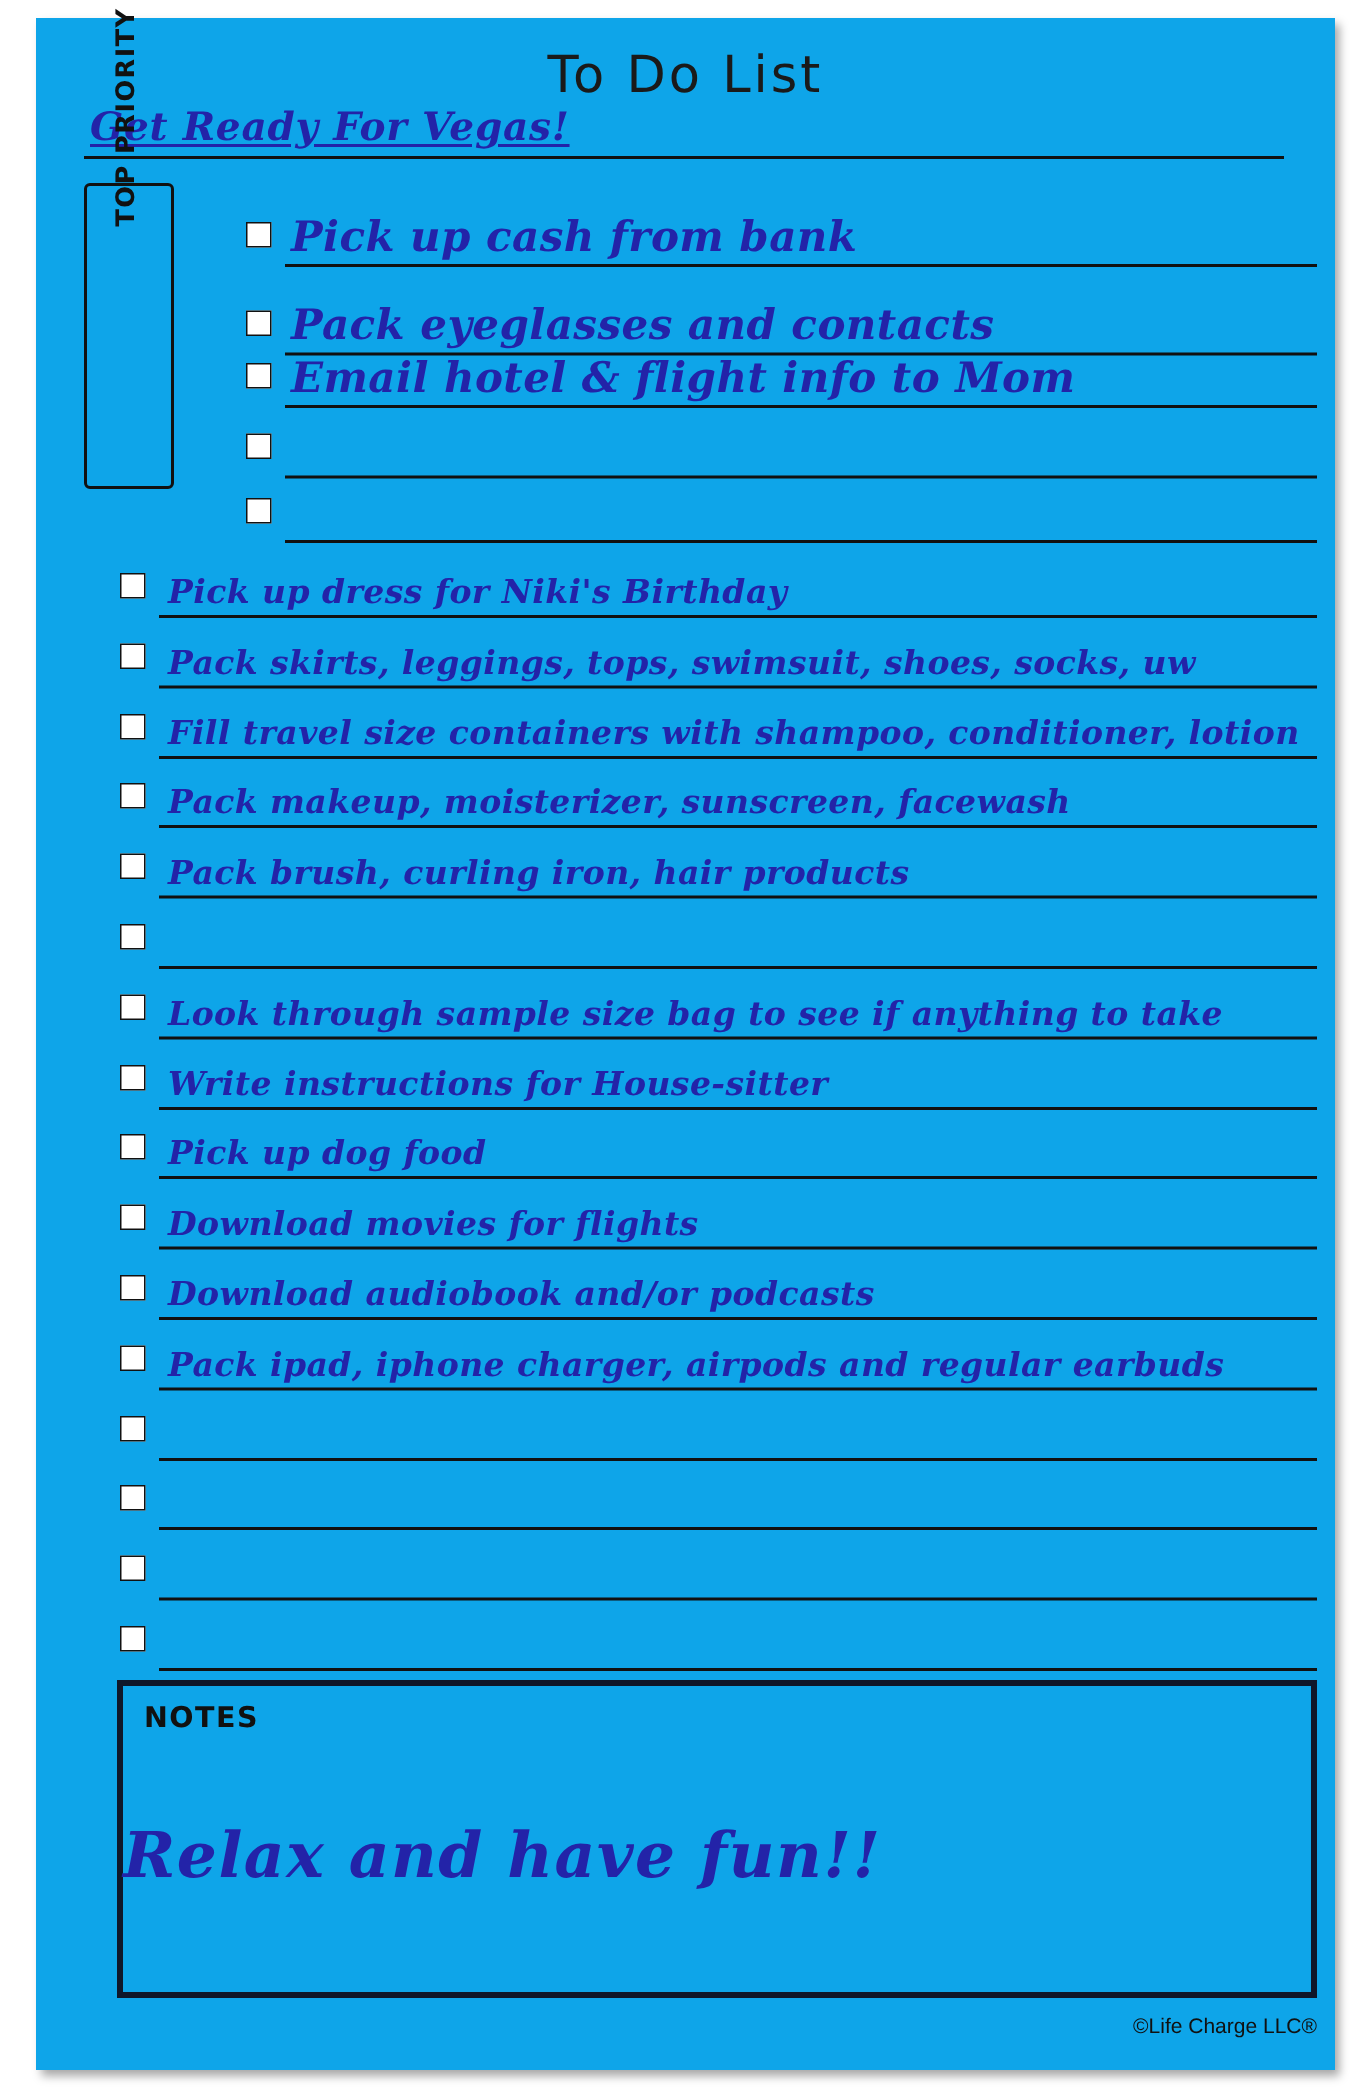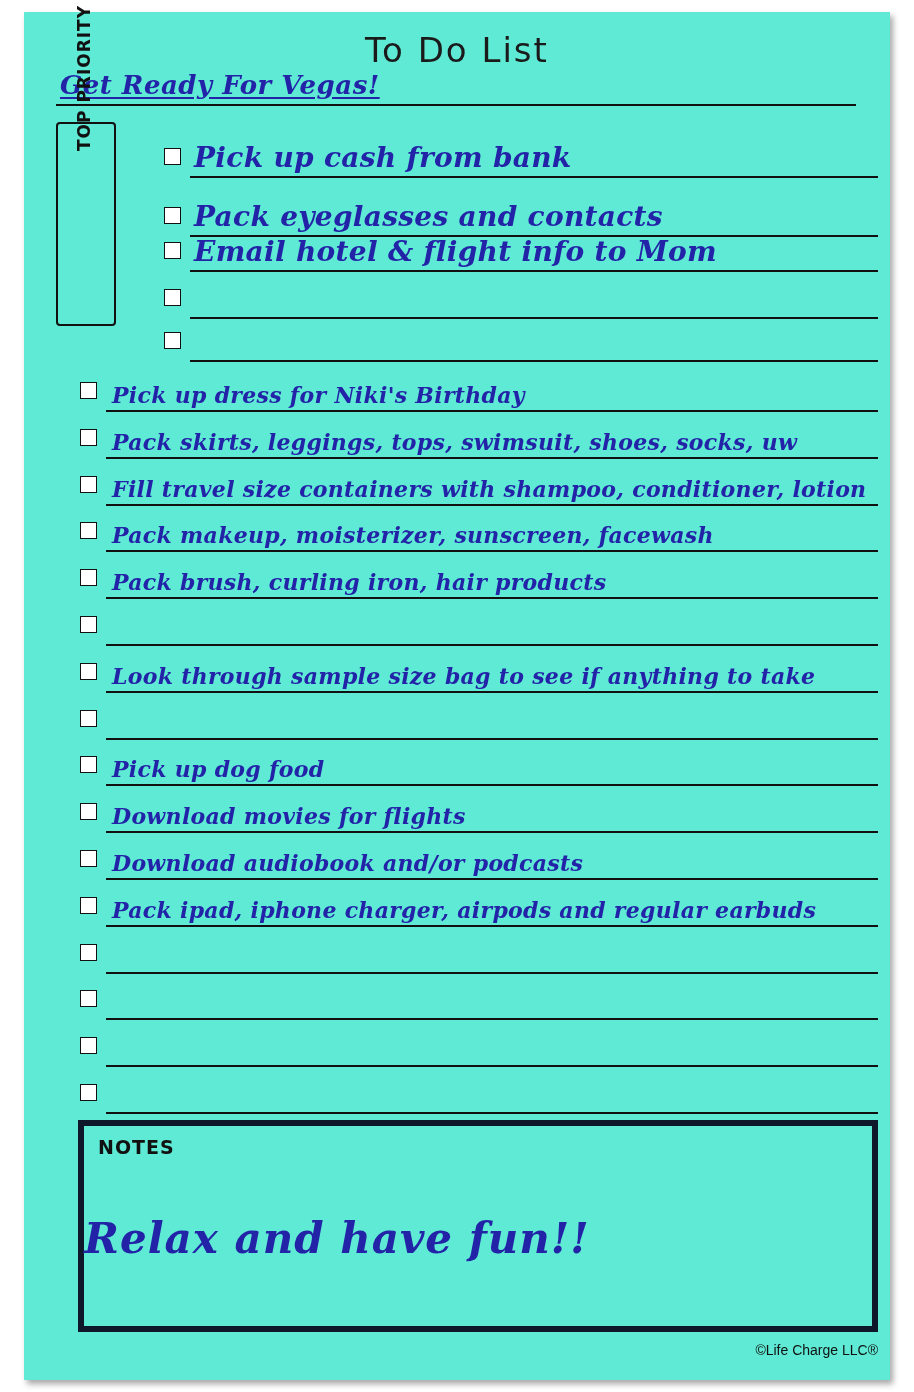--- a/index.html
+++ b/index.html
@@ -14,21 +14,21 @@
     overflow: hidden;
   }
 
   
   #sheet {
     position: absolute;
     left: 24px;
     top: 12px;
     width: 866px;
     height: 1368px;
-    background: #5eead4;
+    background: #0ea5e9;
     box-shadow: 3px 4px 6px rgba(0,0,0,0.35);
     box-sizing: border-box;
   }
 
   
   .title {
     position: absolute;
     left: 0;
     top: 18px;
     width: 100%;
@@ -140,21 +140,21 @@
   .mrow .line { left: 26px; width: 772px; }
   .mrow .txt { left: 32px; font-size: 22px; }
 
   
   .notes-box {
     position: absolute;
     left: 54px;
     top: 1108px;
     width: 800px;
     height: 212px;
-    border: 6px solid #0f172a;
+    border: 4px solid #0f172a;
     box-sizing: border-box;
   }
   .notes-label {
     position: absolute;
     left: 14px;
     top: 10px;
     font-family: "DejaVu Sans", sans-serif;
     font-weight: bold;
     font-size: 19px;
     letter-spacing: 1px;
@@ -254,20 +254,21 @@
         <div class="line"></div>
       </div>
       <div class="row mrow" style="top: 643px;">
         <div class="cb"></div>
         <div class="line"></div>
         <div class="txt">Look through sample size bag to see if anything to take</div>
       </div>
       <div class="row mrow" style="top: 690px;">
         <div class="cb"></div>
         <div class="line"></div>
+        <div class="txt">Write instructions for House-sitter</div>
       </div>
       <div class="row mrow" style="top: 736px;">
         <div class="cb"></div>
         <div class="line"></div>
         <div class="txt">Pick up dog food</div>
       </div>
       <div class="row mrow" style="top: 783px;">
         <div class="cb"></div>
         <div class="line"></div>
         <div class="txt">Download movies for flights</div>

